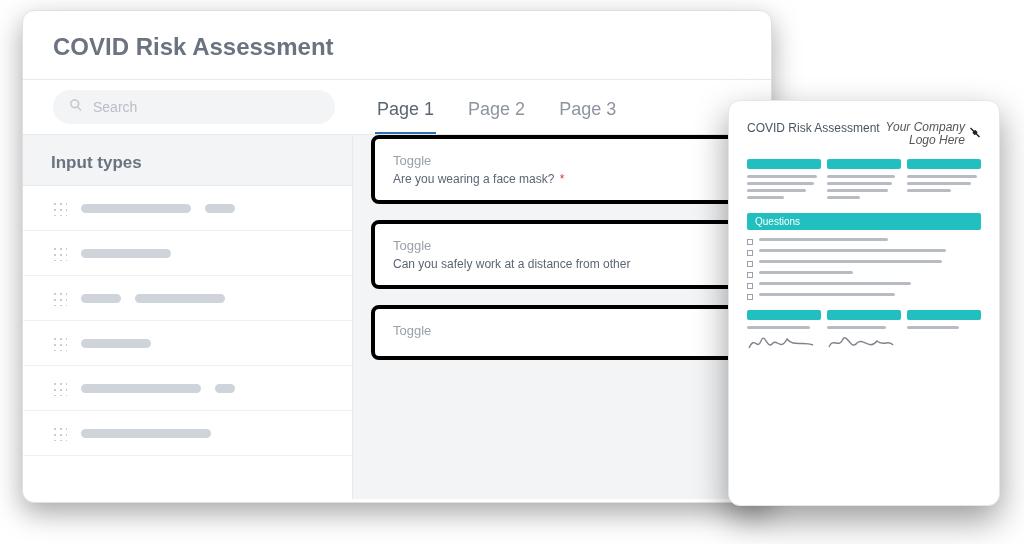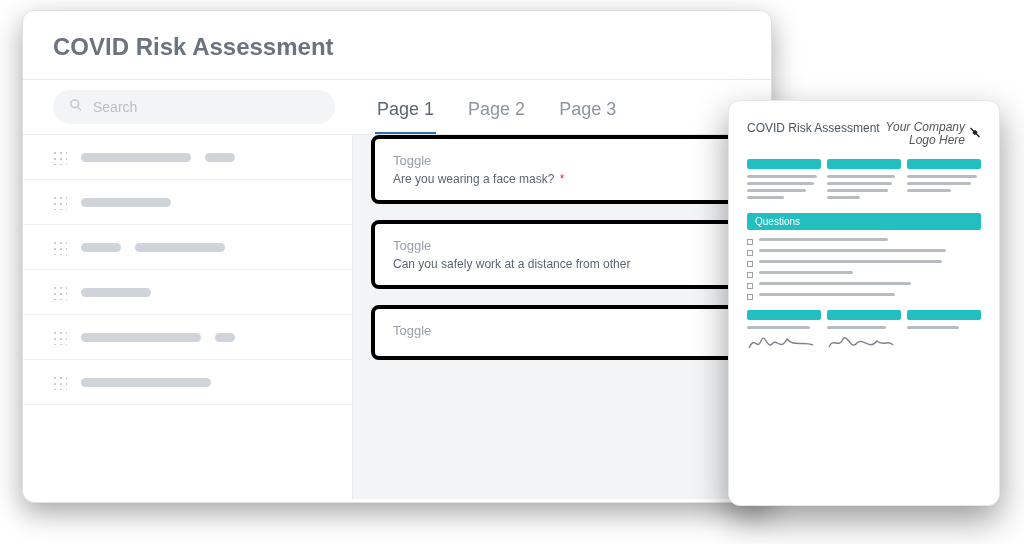--- a/index.html
+++ b/index.html
@@ -130,20 +130,21 @@
     </div>
     <div class="tabs">
       <div class="tab active">Page 1</div>
       <div class="tab">Page 2</div>
       <div class="tab">Page 3</div>
     </div>
   </div>
 
   <div class="builder-body">
     <aside class="sidebar">
+      <div class="sidebar-heading">Input types</div>
       <ul class="type-list">
         <li class="type-item">
           <span class="grip"></span>
           <span class="ph" style="width:110px"></span>
           <span class="ph" style="width:30px"></span>
         </li>
         <li class="type-item">
           <span class="grip"></span>
           <span class="ph" style="width:90px"></span>
         </li>

